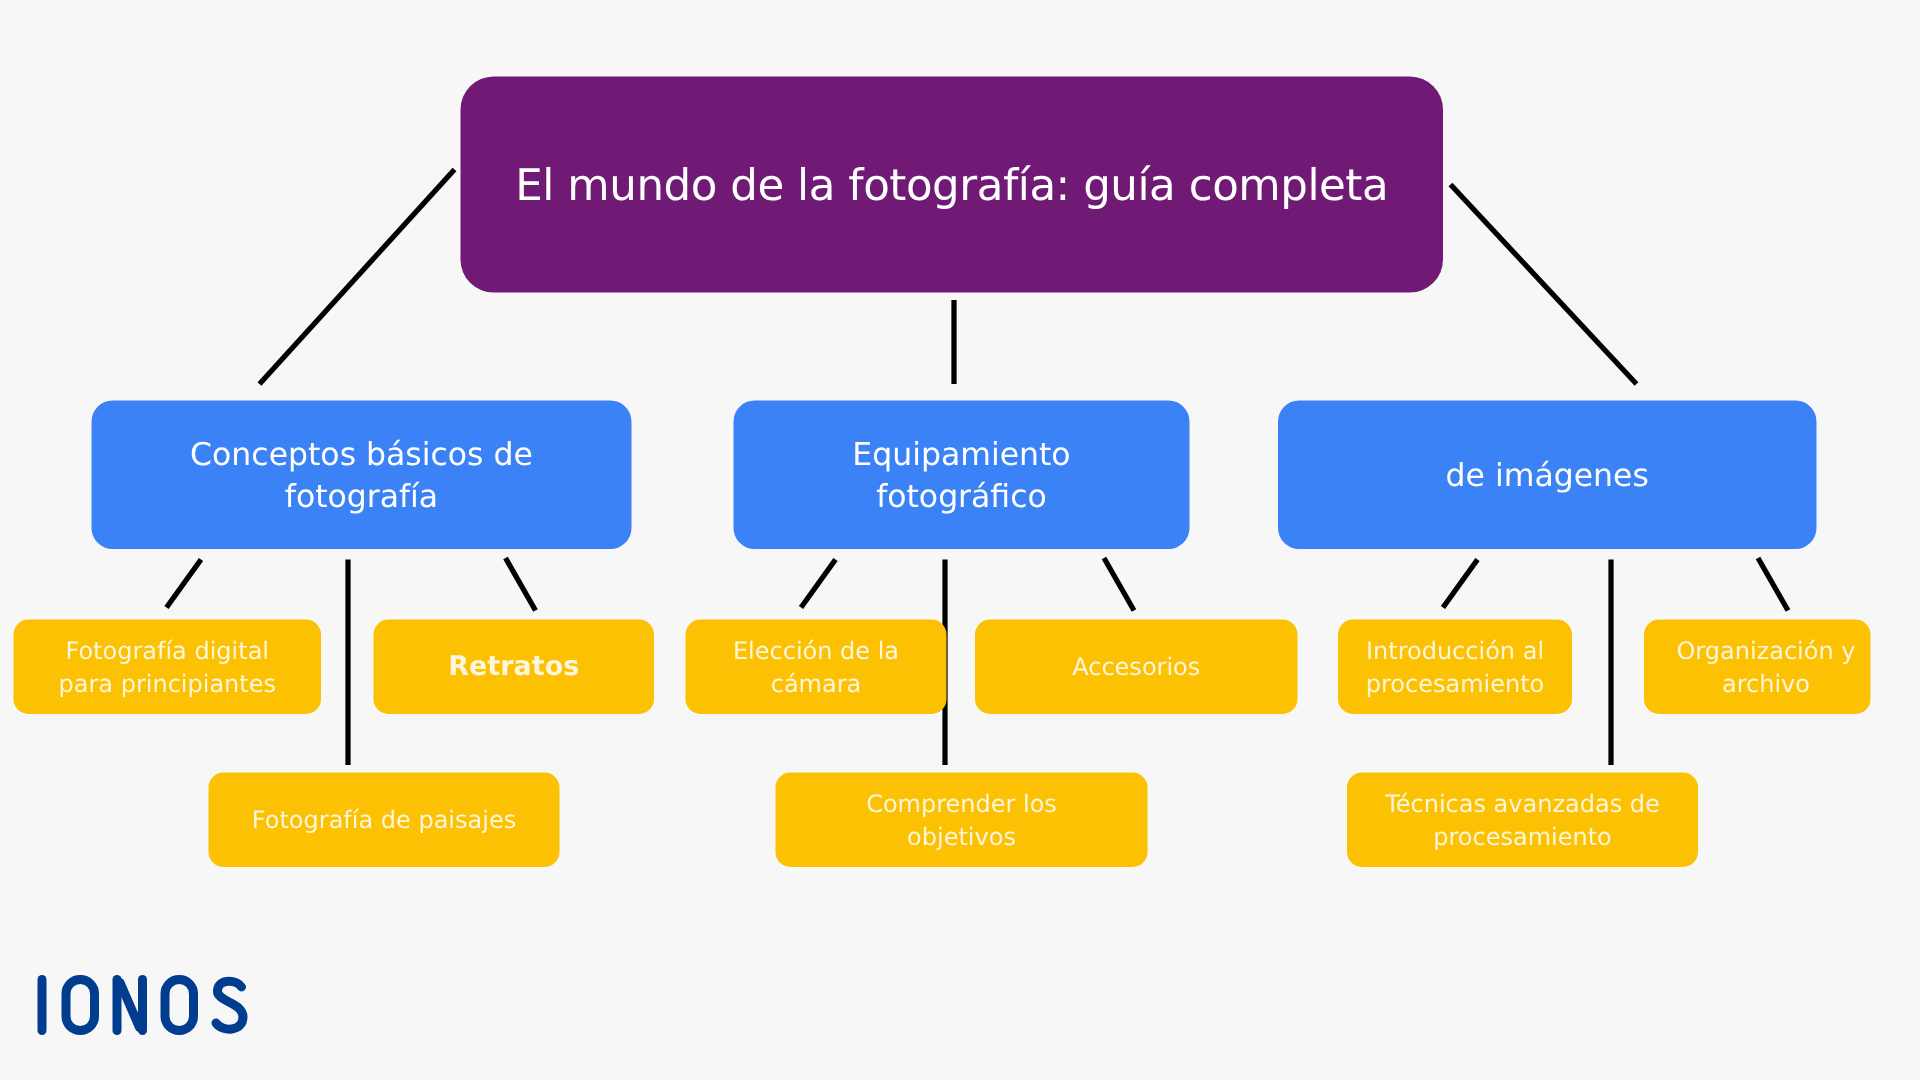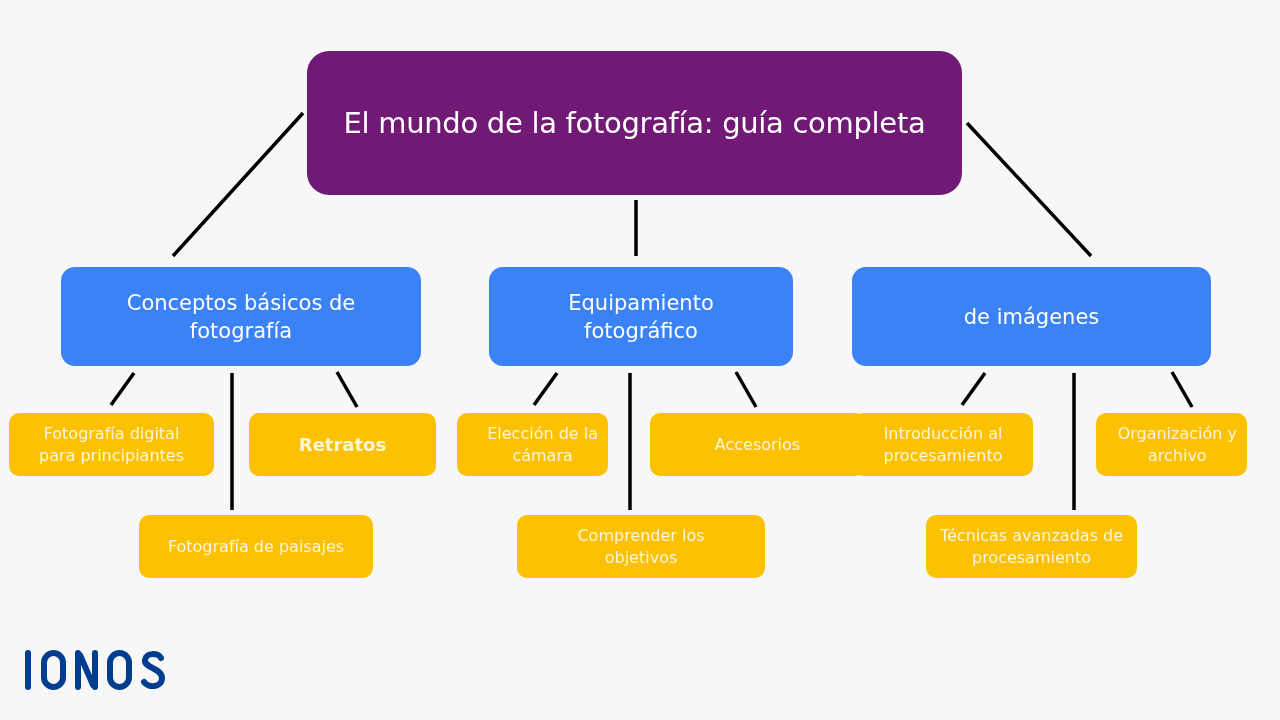--- a/index.html
+++ b/index.html
@@ -113,48 +113,48 @@
   <div class="node leaf row1 big" style="left:249px; width:187px;">
     <span>Retratos</span>
   </div>
 
   <div class="node mid" style="left:489px; width:304px;">
     <div>
       <span>Equipamiento</span>
       <span>fotográfico</span>
     </div>
   </div>
-  <div class="node leaf row1" style="left:457px; width:151px;justify-content:flex-end;">
+  <div class="node leaf row1" style="left:457px; width:174px;">
     <div>
       <span>Elección de la</span>
       <span>cámara</span>
     </div>
   </div>
   <div class="node leaf row2" style="left:517px; width:248px;">
     <div>
       <span>Comprender los</span>
       <span>objetivos</span>
     </div>
   </div>
   <div class="node leaf row1" style="left:650px; width:215px;">
     <span>Accesorios</span>
   </div>
 
   <div class="node mid" style="left:852px; width:359px;">
     <div>
       <span>de imágenes</span>
     </div>
   </div>
-  <div class="node leaf row1" style="left:853px; width:180px;">
+  <div class="node leaf row1" style="left:892px; width:156px;">
     <div>
       <span>Introducción al</span>
       <span>procesamiento</span>
     </div>
   </div>
-  <div class="node leaf row2" style="left:926px; width:211px;">
+  <div class="node leaf row2" style="left:898px; width:234px;">
     <div>
       <span>Técnicas avanzadas de</span>
       <span>procesamiento</span>
     </div>
   </div>
   <div class="node leaf row1" style="left:1096px; width:151px;justify-content:flex-end;">
     <div>
       <span>Organización y</span>
       <span>archivo</span>
     </div>

